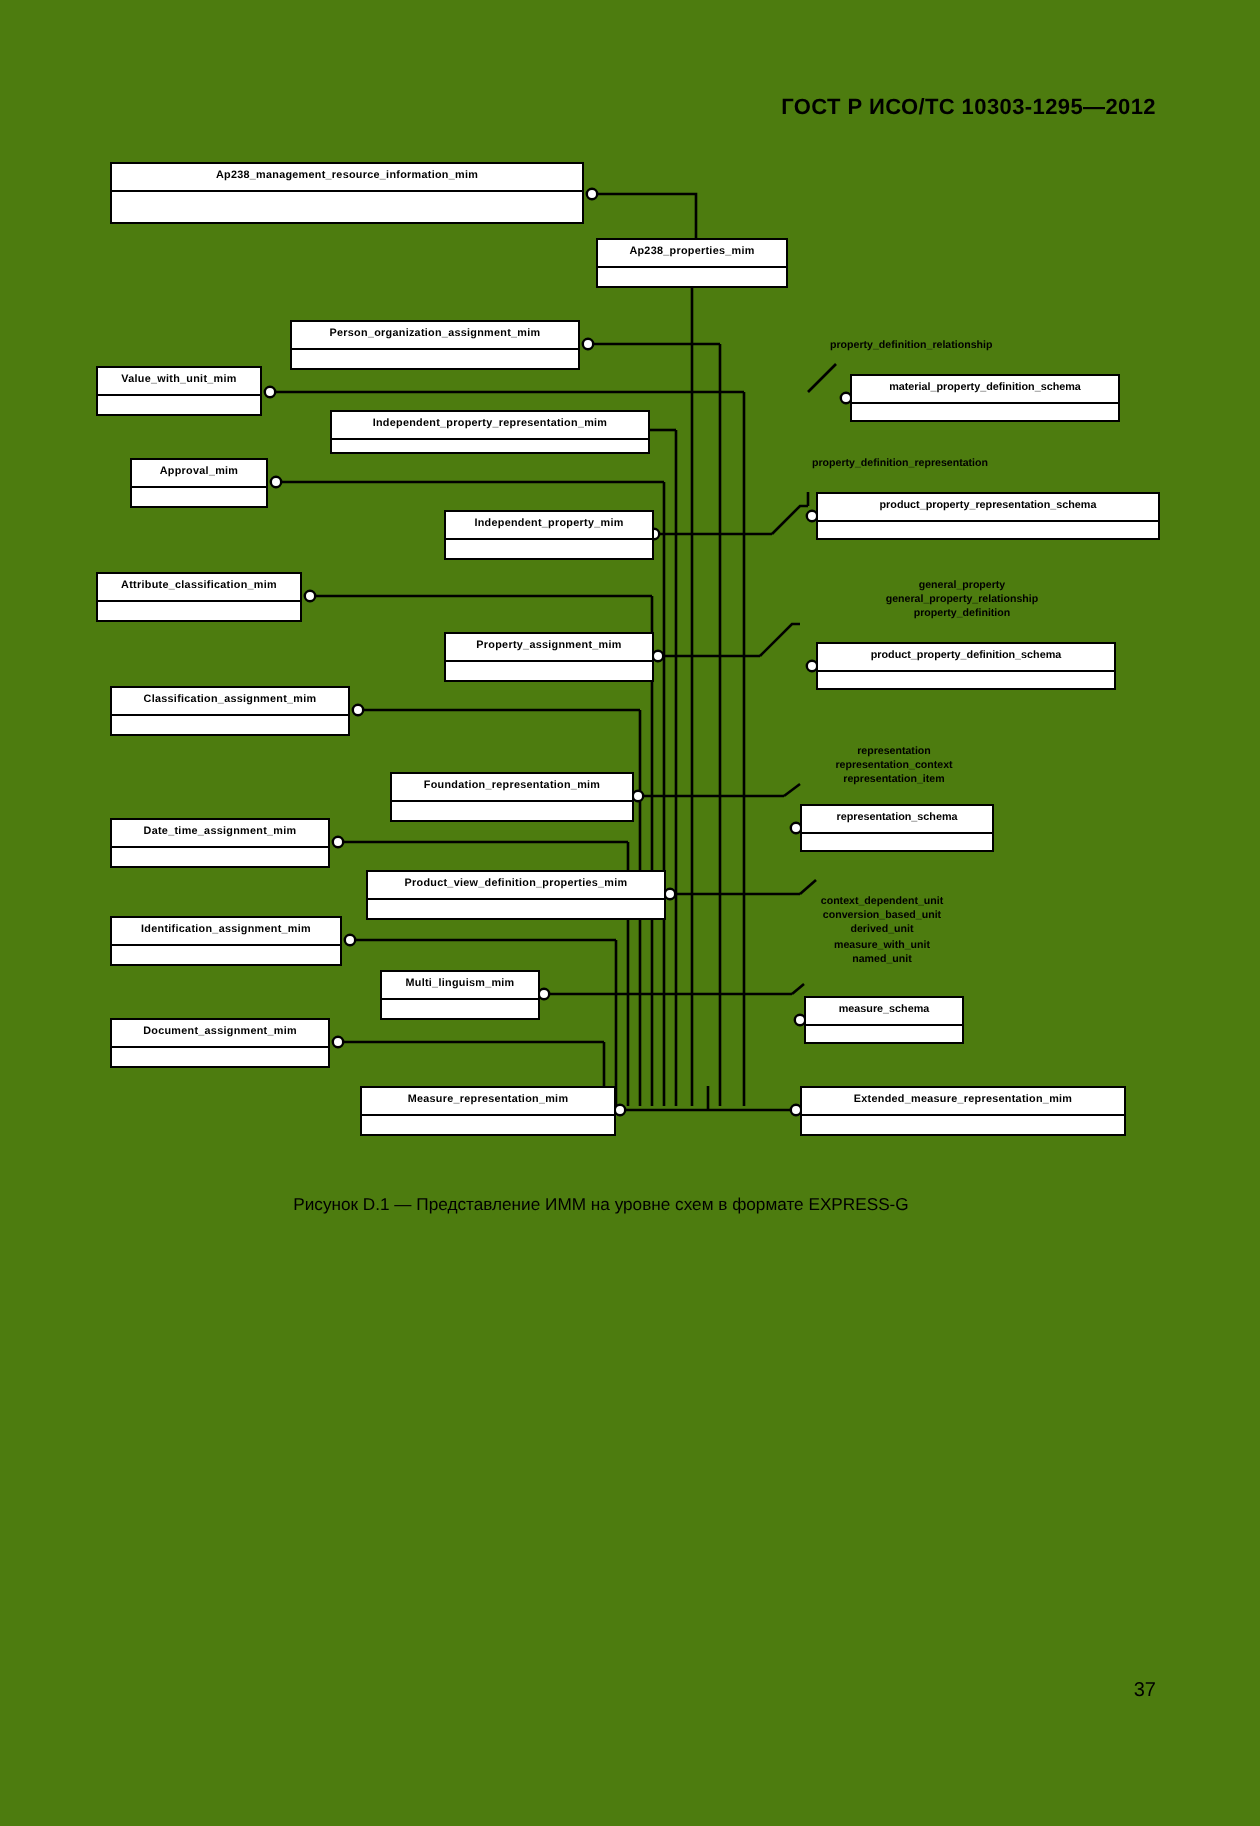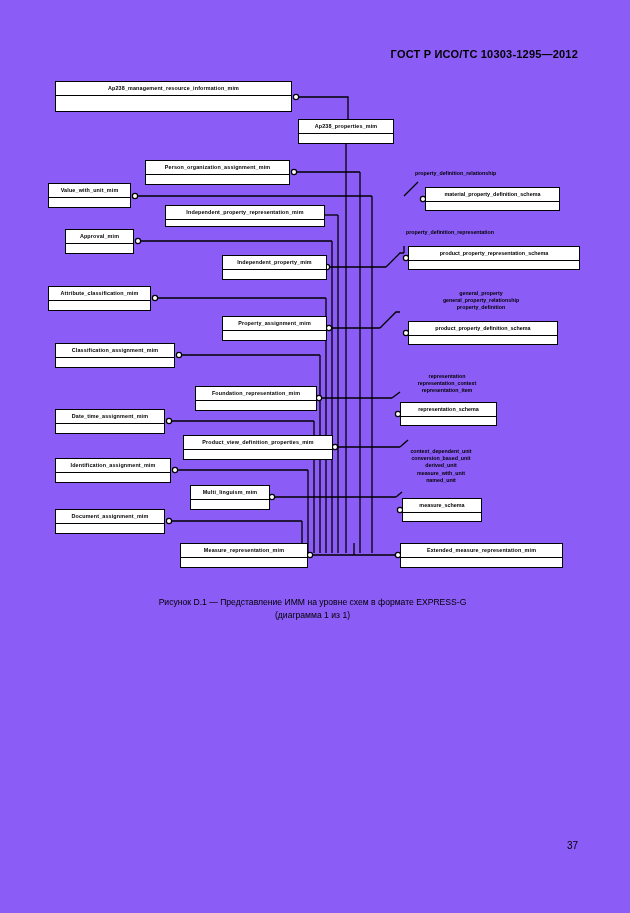--- a/index.html
+++ b/index.html
@@ -14,21 +14,21 @@
     font-family: "Liberation Sans", sans-serif;
     color: #000000;
     overflow: hidden;
   }
 
   #page {
     position: absolute;
     left: 0; top: 0;
     width: 630px;
     height: 913px;
-    background: #8b5cf6;
+    background: #4d7c0f;
   }
 
   
   .std-header {
     position: absolute;
     right: 52px;
     top: 48px;
     font-size: 11px;
     font-weight: bold;
     letter-spacing: 0.2px;
@@ -106,21 +106,21 @@
     font-weight: bold;
     line-height: 7.2px;
     white-space: nowrap;
     text-align: center;
     z-index: 6;
   }
 
   
   .caption {
     position: absolute;
-    left: 12px;
+    left: 0;
     top: 596px;
     width: 601px;
     text-align: center;
     font-size: 8.6px;
     line-height: 12.5px;
   }
 
   
   .folio {
     position: absolute;
@@ -361,18 +361,17 @@
       <div>conversion_based_unit</div>
       <div>derived_unit</div>
       <div>measure_with_unit</div>
       <div>named_unit</div>
     </div>
 
   </div>
 
   <div class="caption">
     <div>Рисунок D.1 — Представление ИММ на уровне схем в формате EXPRESS-G</div>
-    <div>(диаграмма 1 из 1)</div>
   </div>
 
   <div class="folio">37</div>
 
 </div>
 
 </body></html>

